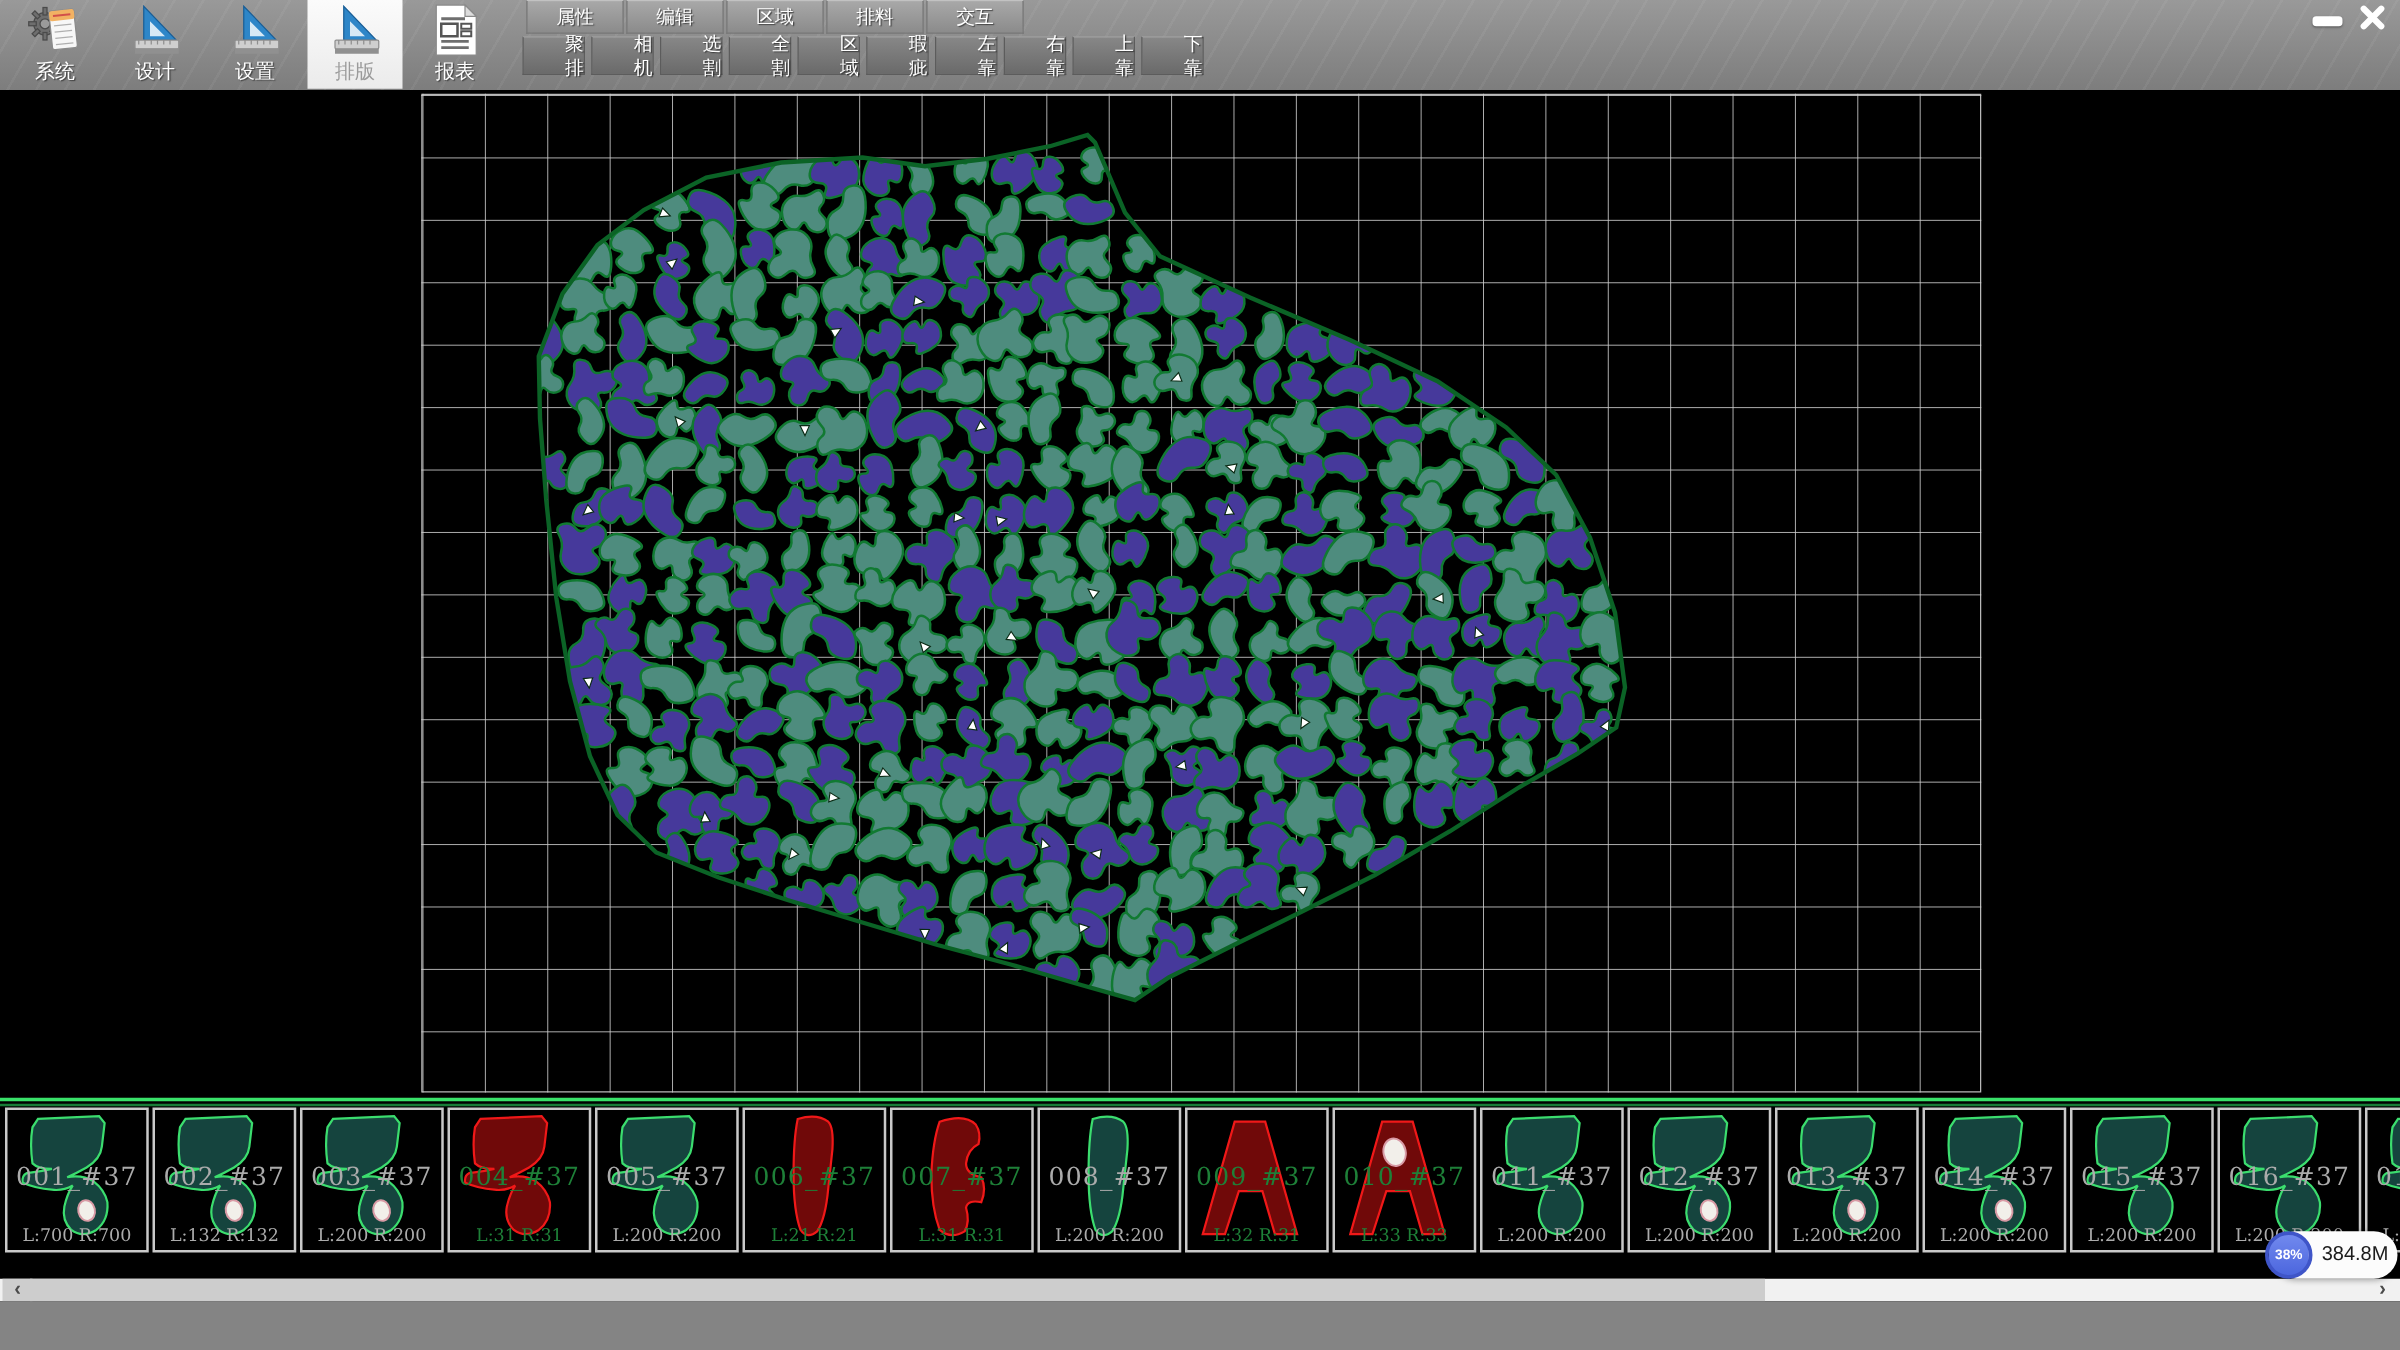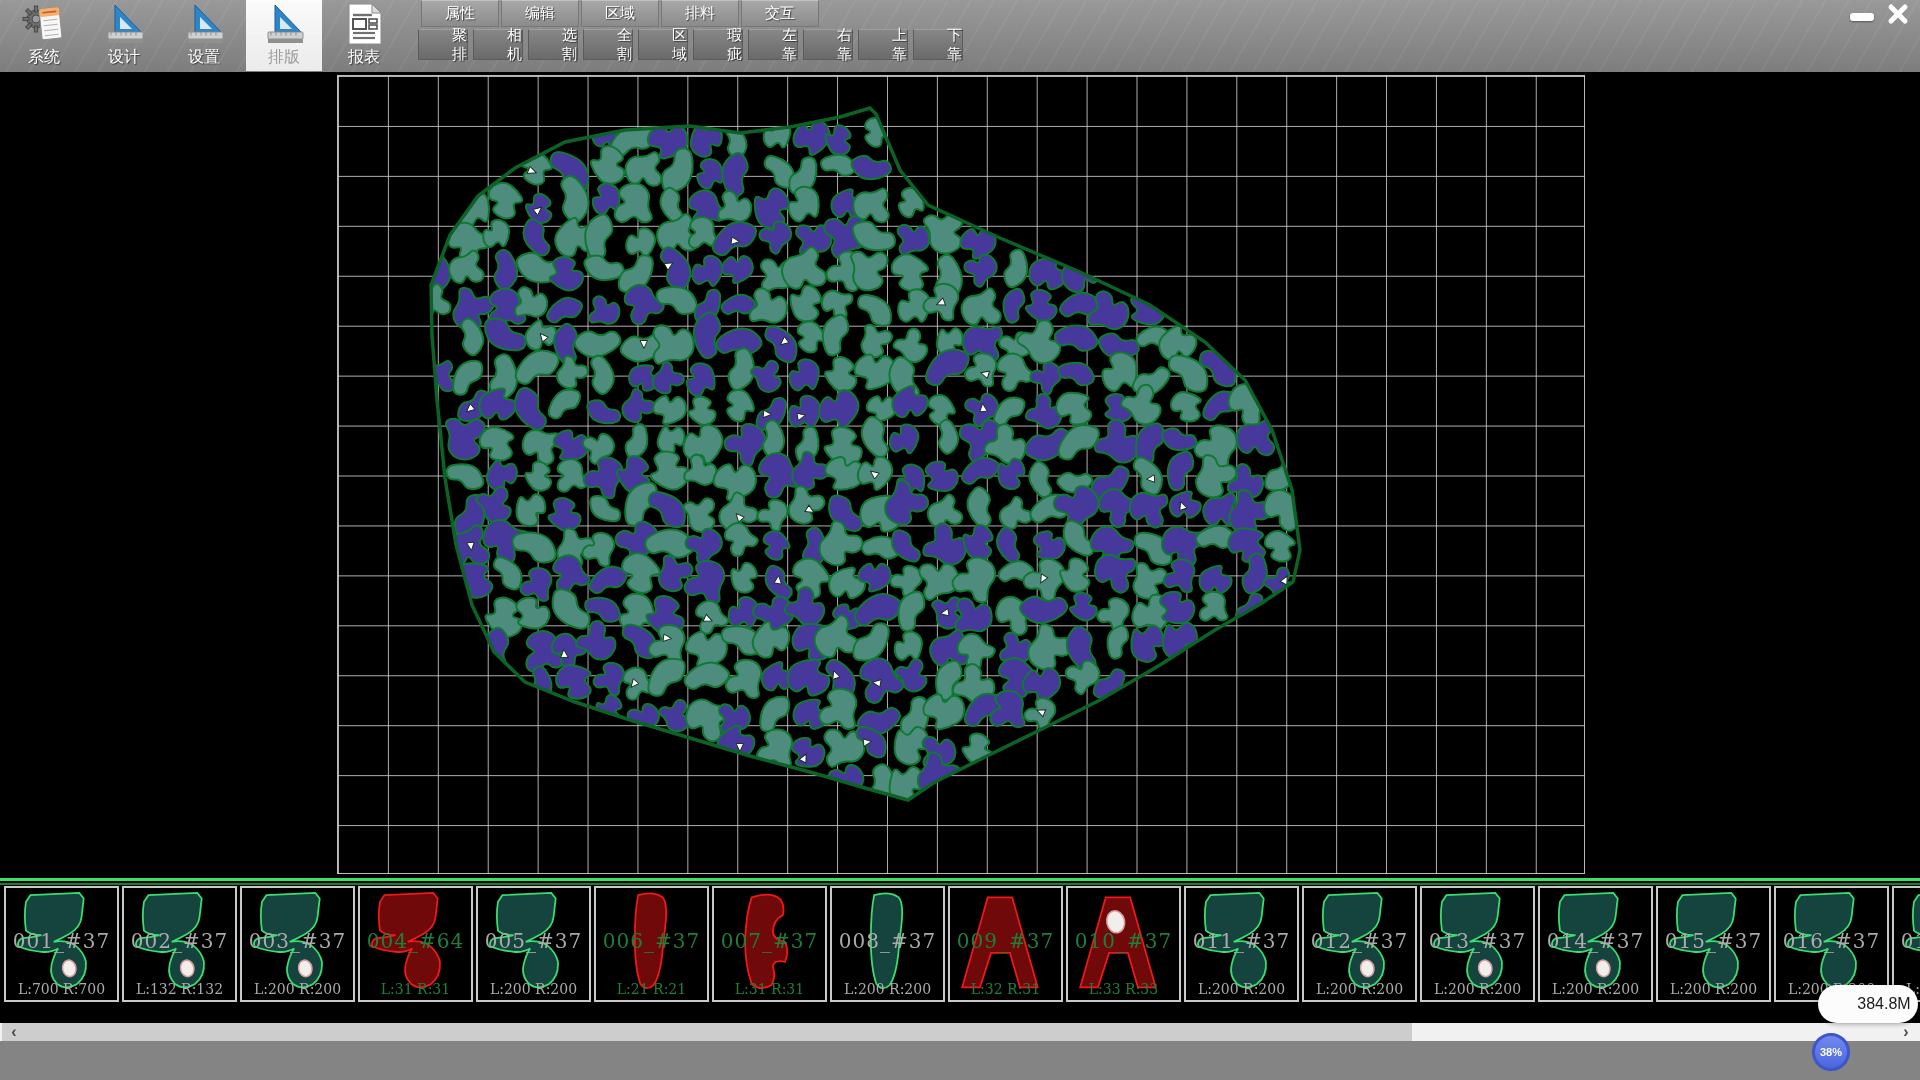--- a/index.html
+++ b/index.html
@@ -68,21 +68,21 @@
   .scroll-arrow.right { right:2px; }
   .footer { position:absolute; left:0; top:1041px; width:1920px; height:39px; background:#848484; }
 
   
   .status-badge { position:absolute; left:1812px; top:983px; z-index:60; width:110px; height:42px; }
   .badge-pill { position:absolute; left:6px; top:2px; width:100px; height:38px; background:#FCFCFC;
     border-radius:19px; box-shadow:0 1px 5px rgba(0,0,0,.35); display:flex; align-items:center;
     justify-content:center; padding-left:32px; font-size:16px; color:#1c1c1c; }
   .badge-circle { position:absolute; left:0; top:2px; width:38px; height:38px; border-radius:50%;
     background:linear-gradient(#7189ee,#4c66de); border:3px solid #3F55C8; display:flex;
-    align-items:center; justify-content:center; color:#fff; font-size:11px; font-weight:bold;margin-top:48px; }
+    align-items:center; justify-content:center; color:#fff; font-size:11px; font-weight:bold; }
 </style>
 </head>
 <body>
 
 <div class="app">
 
   <div class="titlebar">
     <div class="dock">
         <div class="dock-item">
           <span class="icon"><svg viewBox="0 0 46 44">
@@ -648,21 +648,21 @@
       <path d="M22,6 L66,4 L70,9 L68,26 Q67,35 57,41 Q50,45 43,48 Q54,46 62,51 Q70,57 72,66 Q73,79 64,86 Q54,92 46,86 Q39,79 41,69 Q43,60 47,54 Q40,58 32,57 Q20,56 11,52 Q10,47 14,45 Q24,44 32,42 Q22,42 18,38 Q16,24 18,12 Z" fill="#15443E" stroke="#3BDD6E" stroke-width="1.6"></path>
             <ellipse cx="57" cy="72" rx="6" ry="7.5" fill="#F2EFEA" stroke="#D89AA5" stroke-width="1.4" transform="rotate(-12 57 72)"></ellipse>
           </svg>
     <div class="thumb-id">003_#37</div>
     <div class="thumb-caption">L:200 R:200</div>
         </div>
         <div class="thumb red">
           <svg viewBox="0 0 100 100">
       <path d="M22,6 L66,4 L70,9 L68,26 Q67,35 57,41 Q50,45 43,48 Q54,46 62,51 Q70,57 72,66 Q73,79 64,86 Q54,92 46,86 Q39,79 41,69 Q43,60 47,54 Q40,58 32,57 Q20,56 11,52 Q10,47 14,45 Q24,44 32,42 Q22,42 18,38 Q16,24 18,12 Z" fill="#700909" stroke="#F01818" stroke-width="1.6"></path>
           </svg>
-    <div class="thumb-id">004_#64</div>
+    <div class="thumb-id">004_#37</div>
     <div class="thumb-caption">L:31 R:31</div>
         </div>
         <div class="thumb teal">
           <svg viewBox="0 0 100 100">
       <path d="M22,6 L66,4 L70,9 L68,26 Q67,35 57,41 Q50,45 43,48 Q54,46 62,51 Q70,57 72,66 Q73,79 64,86 Q54,92 46,86 Q39,79 41,69 Q43,60 47,54 Q40,58 32,57 Q20,56 11,52 Q10,47 14,45 Q24,44 32,42 Q22,42 18,38 Q16,24 18,12 Z" fill="#15443E" stroke="#3BDD6E" stroke-width="1.6"></path>
           </svg>
     <div class="thumb-id">005_#37</div>
     <div class="thumb-caption">L:200 R:200</div>
         </div>
         <div class="thumb red">

